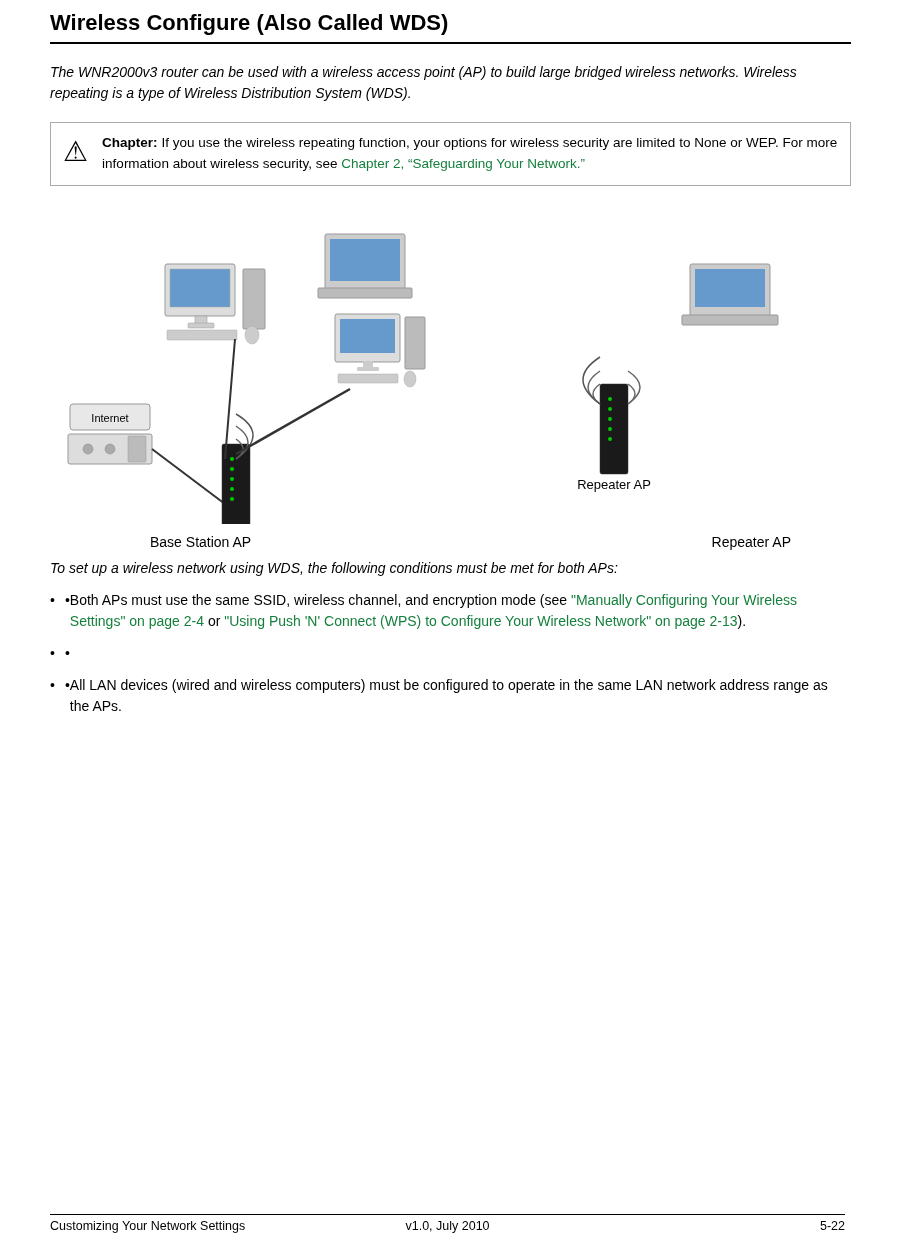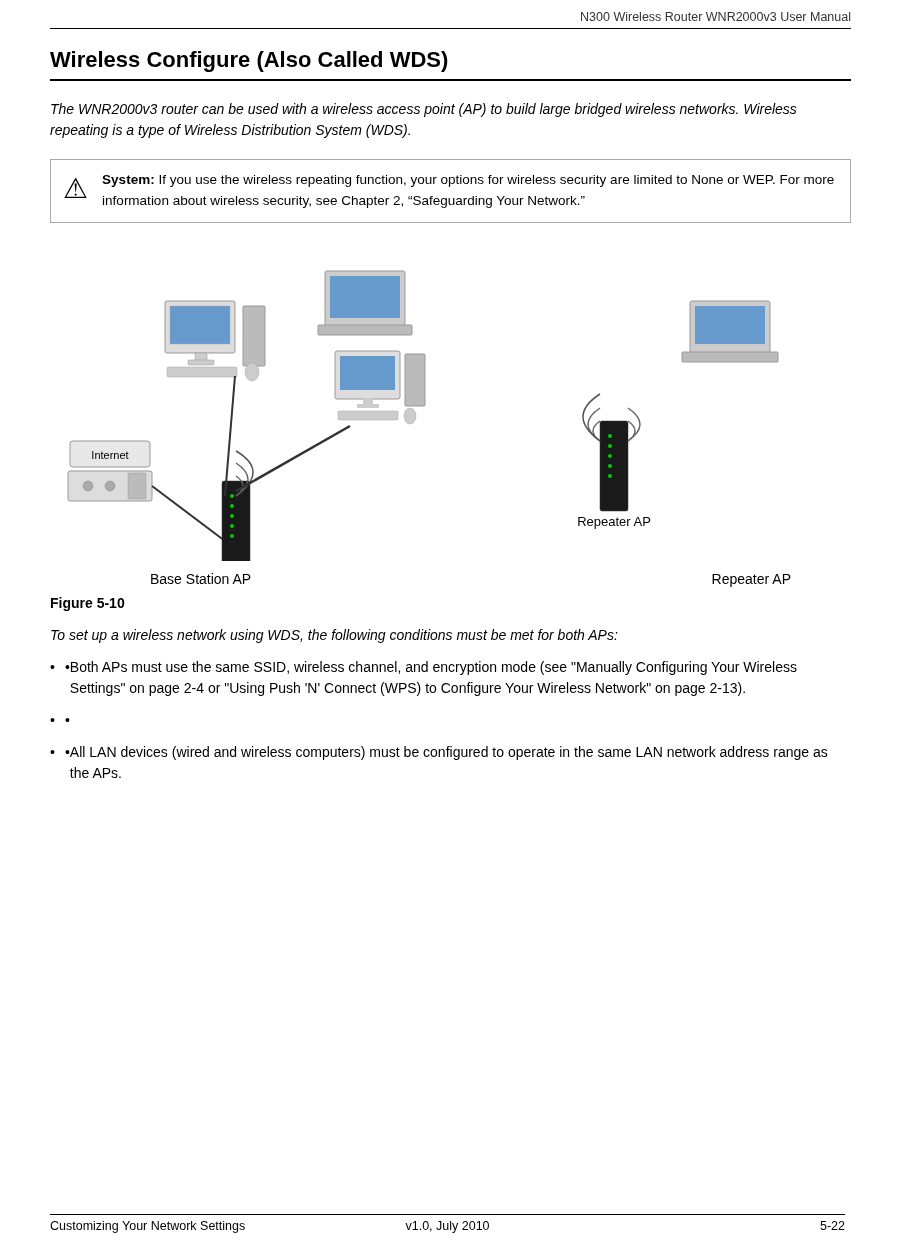--- a/index.html
+++ b/index.html
@@ -63,21 +63,21 @@
       margin-top: 2px;
     }
     .warning-text {
       font-size: 13.5px;
       line-height: 1.55;
     }
     .warning-text strong {
       font-weight: bold;
     }
     .link-text {
-      color: #000000;
+      color: #15803d;
       text-decoration: none;
     }
 
     
     .figure-intro {
       font-size: 14px;
       margin-bottom: 14px;
     }
 
     
@@ -160,32 +160,29 @@
     .diagram-svg {
       width: 760px;
       height: 320px;
     }
   </style>
 </head>
 <body>
 
 <div class="page-wrapper">
 
-  <div class="page-header">
-    <span>N300 Wireless Router WNR2000v3 User Manual</span>
-  </div>
 
   <div class="page-title">Wireless Configure (Also Called WDS)</div>
 
   <p class="intro-text">The WNR2000v3 router can be used with a wireless access point (AP) to build large bridged wireless networks. Wireless repeating is a type of Wireless Distribution System (WDS).</p>
 
   <div class="warning-box">
     <div class="warning-icon">⚠</div>
     <div class="warning-text">
-      <strong>System:</strong>
+      <strong>Chapter:</strong>
       <span>If you use the wireless repeating function, your options for wireless security are limited to None or WEP. For more information about wireless security, see </span><a class="link-text">Chapter 2, “Safeguarding Your Network.”</a>
     </div>
   </div>
 
 
   <div class="figure-area">
     <div class="figure-svg-container">
       <svg class="diagram-svg" viewBox="0 0 760 320" xmlns="http://www.w3.org/2000/svg">
 
         <rect x="20" y="200" width="80" height="26" rx="3" ry="3" fill="#e8e8e8" stroke="#999" stroke-width="1"></rect>
@@ -266,21 +263,20 @@
         <text x="564" y="285" text-anchor="middle" font-size="13" fill="#000">Repeater AP</text>
       </svg>
     </div>
   </div>
 
   <div class="figure-label">
     <span>Base Station AP</span>
     <span>Repeater AP</span>
   </div>
 
-  <p class="figure-caption">Figure 5-10</p>
 
   <p class="body-text">To set up a wireless network using WDS, the following conditions must be met for both APs:</p>
 
   <ul class="bullet-list">
     <li>
       <span>•</span>
       <span>Both APs must use the same SSID, wireless channel, and encryption mode (see <a class="link-text">"Manually Configuring Your Wireless Settings" on page 2-4</a> or <a class="link-text">"Using Push 'N' Connect (WPS) to Configure Your Wireless Network" on page 2-13</a>).</span>
     </li>
     <li>
       <span>•</span>

